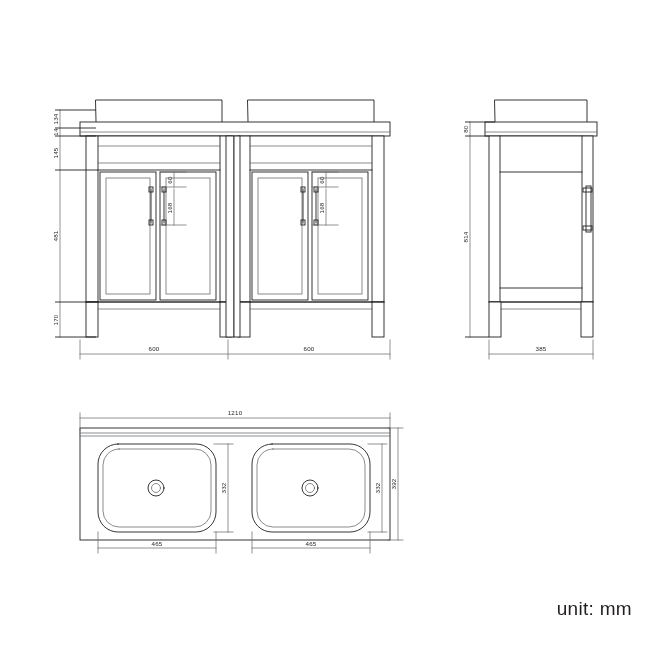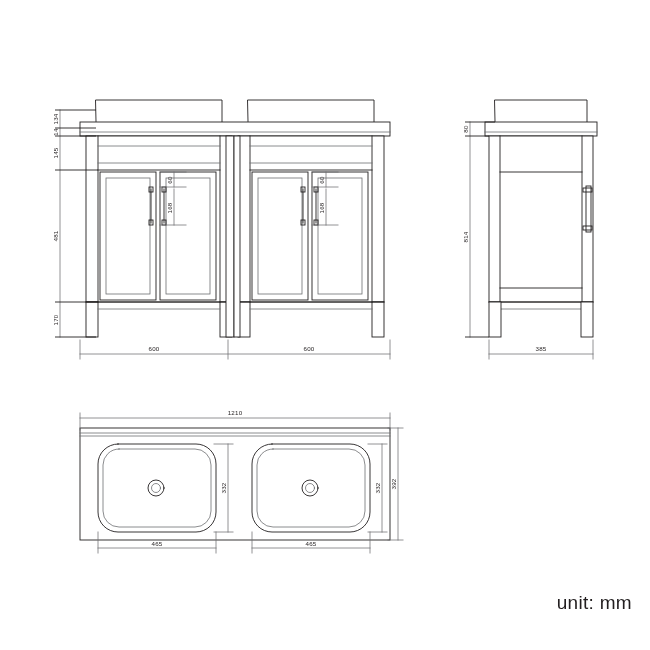--- a/index.html
+++ b/index.html
@@ -50,21 +50,21 @@
     font-size: 6.2px;
     fill: #231f20;
     letter-spacing: 0.2px;
   }
   .dimtext-h {
     text-anchor: middle;
   }
   .unit-label {
     position: absolute;
     right: 18px;
-    bottom: 36px;
+    bottom: 30px;
     font-family: "Liberation Sans", sans-serif;
     font-size: 19px;
     color: #231f20;
     letter-spacing: 0.3px;
     white-space: nowrap;
   }
 </style>
 </head>
 <body>
 

